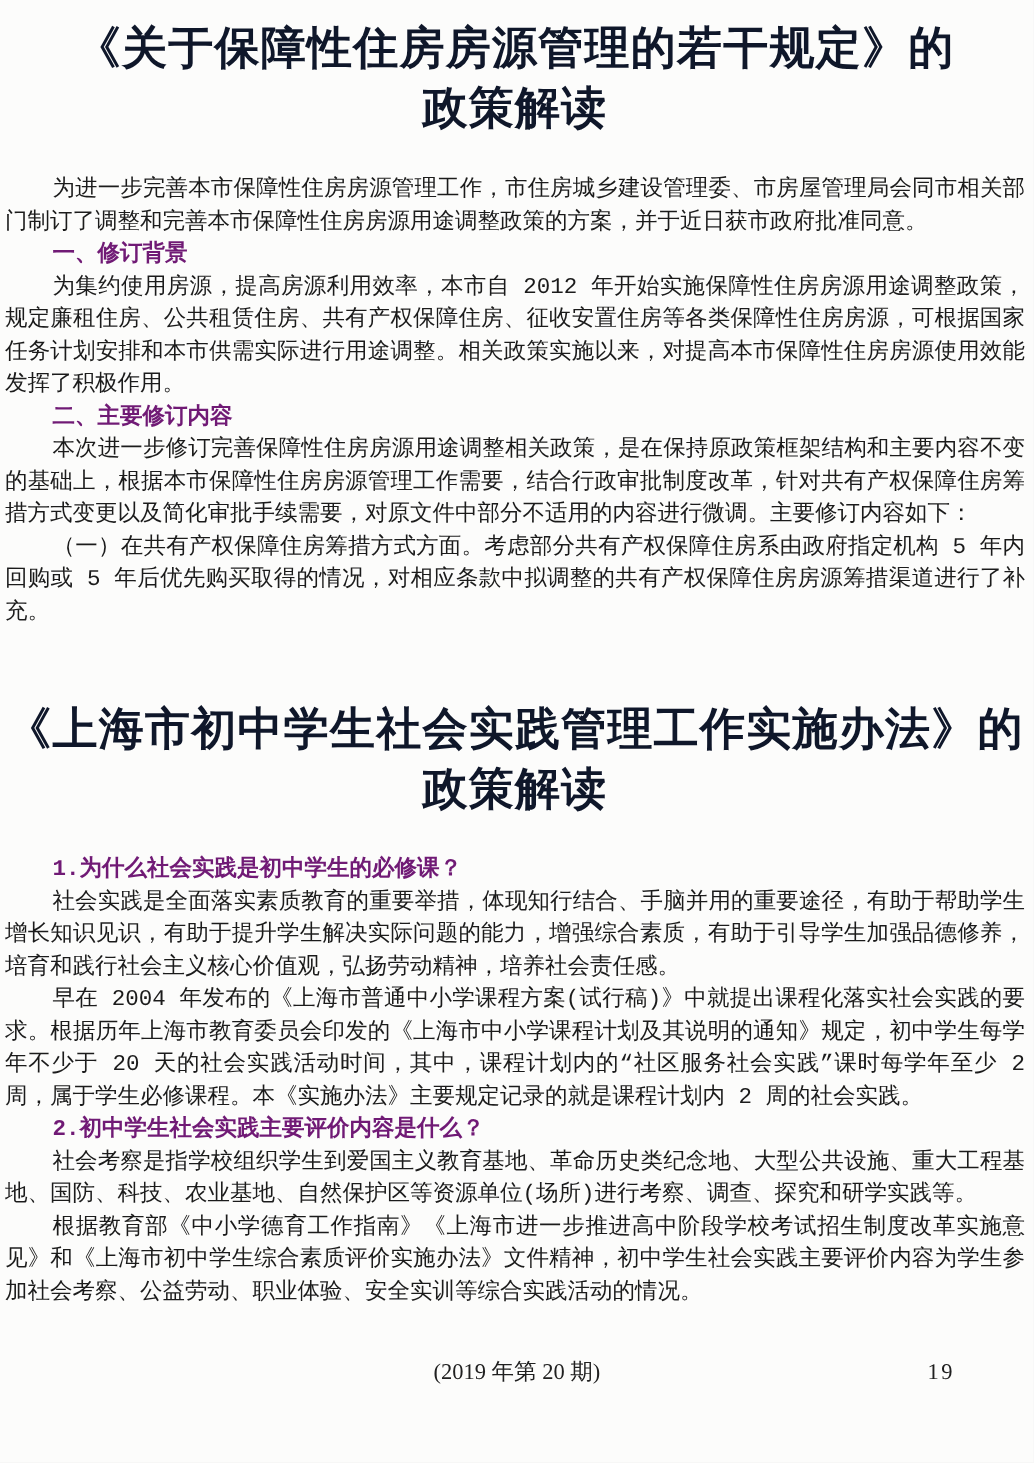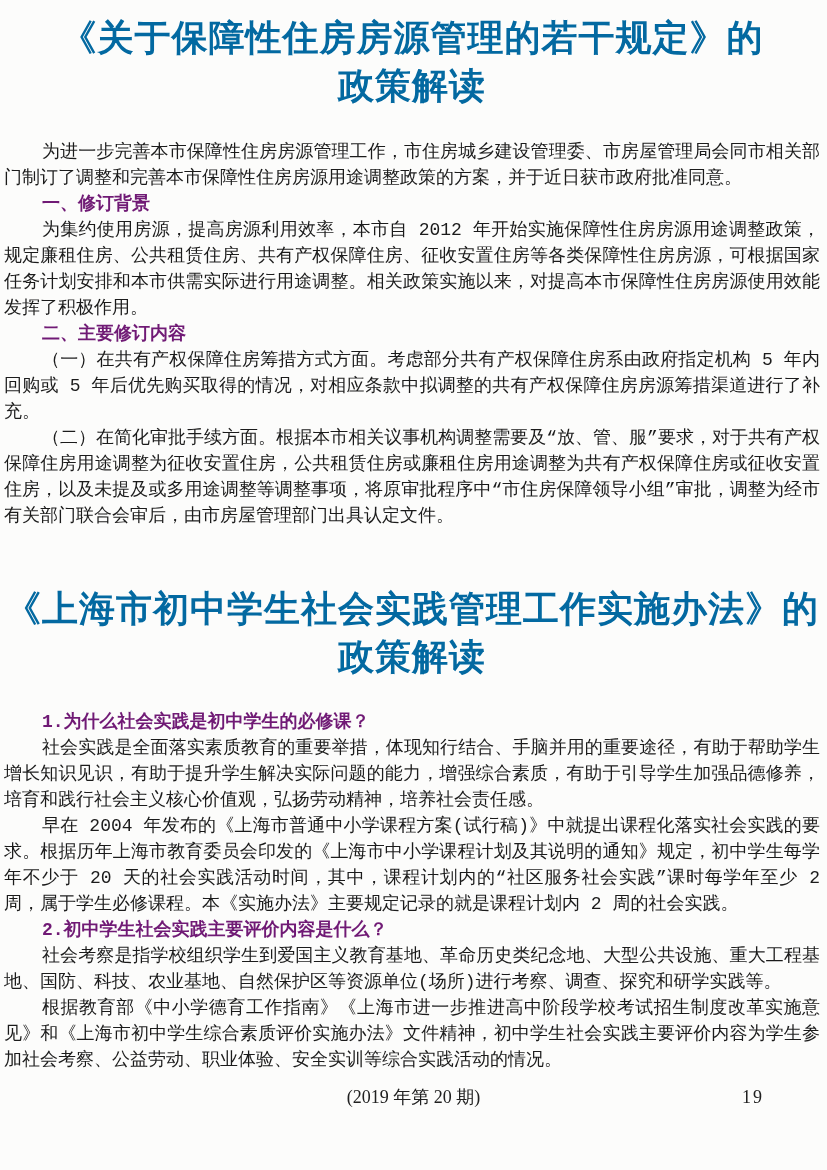--- a/index.html
+++ b/index.html
@@ -15,21 +15,21 @@
     overflow: hidden;
     box-sizing: border-box;
   }
   .inner { padding: 0 7px 0 4px; }
   .article-title {
     margin: 0;
     font-weight: 700;
     font-size: 36px;
     line-height: 48px;
     text-align: center;
-    color: #0369a1;
+    color: #0f172a;
     letter-spacing: 1px;
     font-family: "Liberation Serif", "DejaVu Serif", serif;
   }
   .title-line { display: block; }
   .t1 { padding-top: 14px; }
   .t2 { margin-top: 56px; }
   .bodytext { font-size: 18px; line-height: 26px; }
   .body1 { margin-top: 29px; }
   .body2 { margin-top: 28px; }
   .bodytext p {
@@ -72,22 +72,22 @@
     <h1 class="article-title t1">
       <span class="title-line">《关于保障性住房房源管理的若干规定》的</span>
       <span class="title-line">政策解读</span>
     </h1>
 
     <div class="bodytext body1">
       <p>为进一步完善本市保障性住房房源管理工作，市住房城乡建设管理委、市房屋管理局会同市相关部门制订了调整和完善本市保障性住房房源用途调整政策的方案，并于近日获市政府批准同意。</p>
       <p class="sec-heading">一、修订背景</p>
       <p>为集约使用房源，提高房源利用效率，本市自 2012 年开始实施保障性住房房源用途调整政策，规定廉租住房、公共租赁住房、共有产权保障住房、征收安置住房等各类保障性住房房源，可根据国家任务计划安排和本市供需实际进行用途调整。相关政策实施以来，对提高本市保障性住房房源使用效能发挥了积极作用。</p>
       <p class="sec-heading">二、主要修订内容</p>
+      <p>本次进一步修订完善保障性住房房源用途调整相关政策，是在保持原政策框架结构和主要内容不变的基础上，根据本市保障性住房房源管理工作需要，结合行政审批制度改革，针对共有产权保障住房筹措方式变更以及简化审批手续需要，对原文件中部分不适用的内容进行微调。主要修订内容如下：</p>
       <p>（一）在共有产权保障住房筹措方式方面。考虑部分共有产权保障住房系由政府指定机构 5 年内回购或 5 年后优先购买取得的情况，对相应条款中拟调整的共有产权保障住房房源筹措渠道进行了补充。</p>
-      <p>（二）在简化审批手续方面。根据本市相关议事机构调整需要及“放、管、服”要求，对于共有产权保障住房用途调整为征收安置住房，公共租赁住房或廉租住房用途调整为共有产权保障住房或征收安置住房，以及未提及或多用途调整等调整事项，将原审批程序中“市住房保障领导小组”审批，调整为经市有关部门联合会审后，由市房屋管理部门出具认定文件。</p>
     </div>
 
     <h1 class="article-title t2">
       <span class="title-line">《上海市初中学生社会实践管理工作实施办法》的</span>
       <span class="title-line">政策解读</span>
     </h1>
 
     <div class="bodytext body2">
       <p class="sec-heading">1.为什么社会实践是初中学生的必修课？</p>
       <p>社会实践是全面落实素质教育的重要举措，体现知行结合、手脑并用的重要途径，有助于帮助学生增长知识见识，有助于提升学生解决实际问题的能力，增强综合素质，有助于引导学生加强品德修养，培育和践行社会主义核心价值观，弘扬劳动精神，培养社会责任感。</p>

